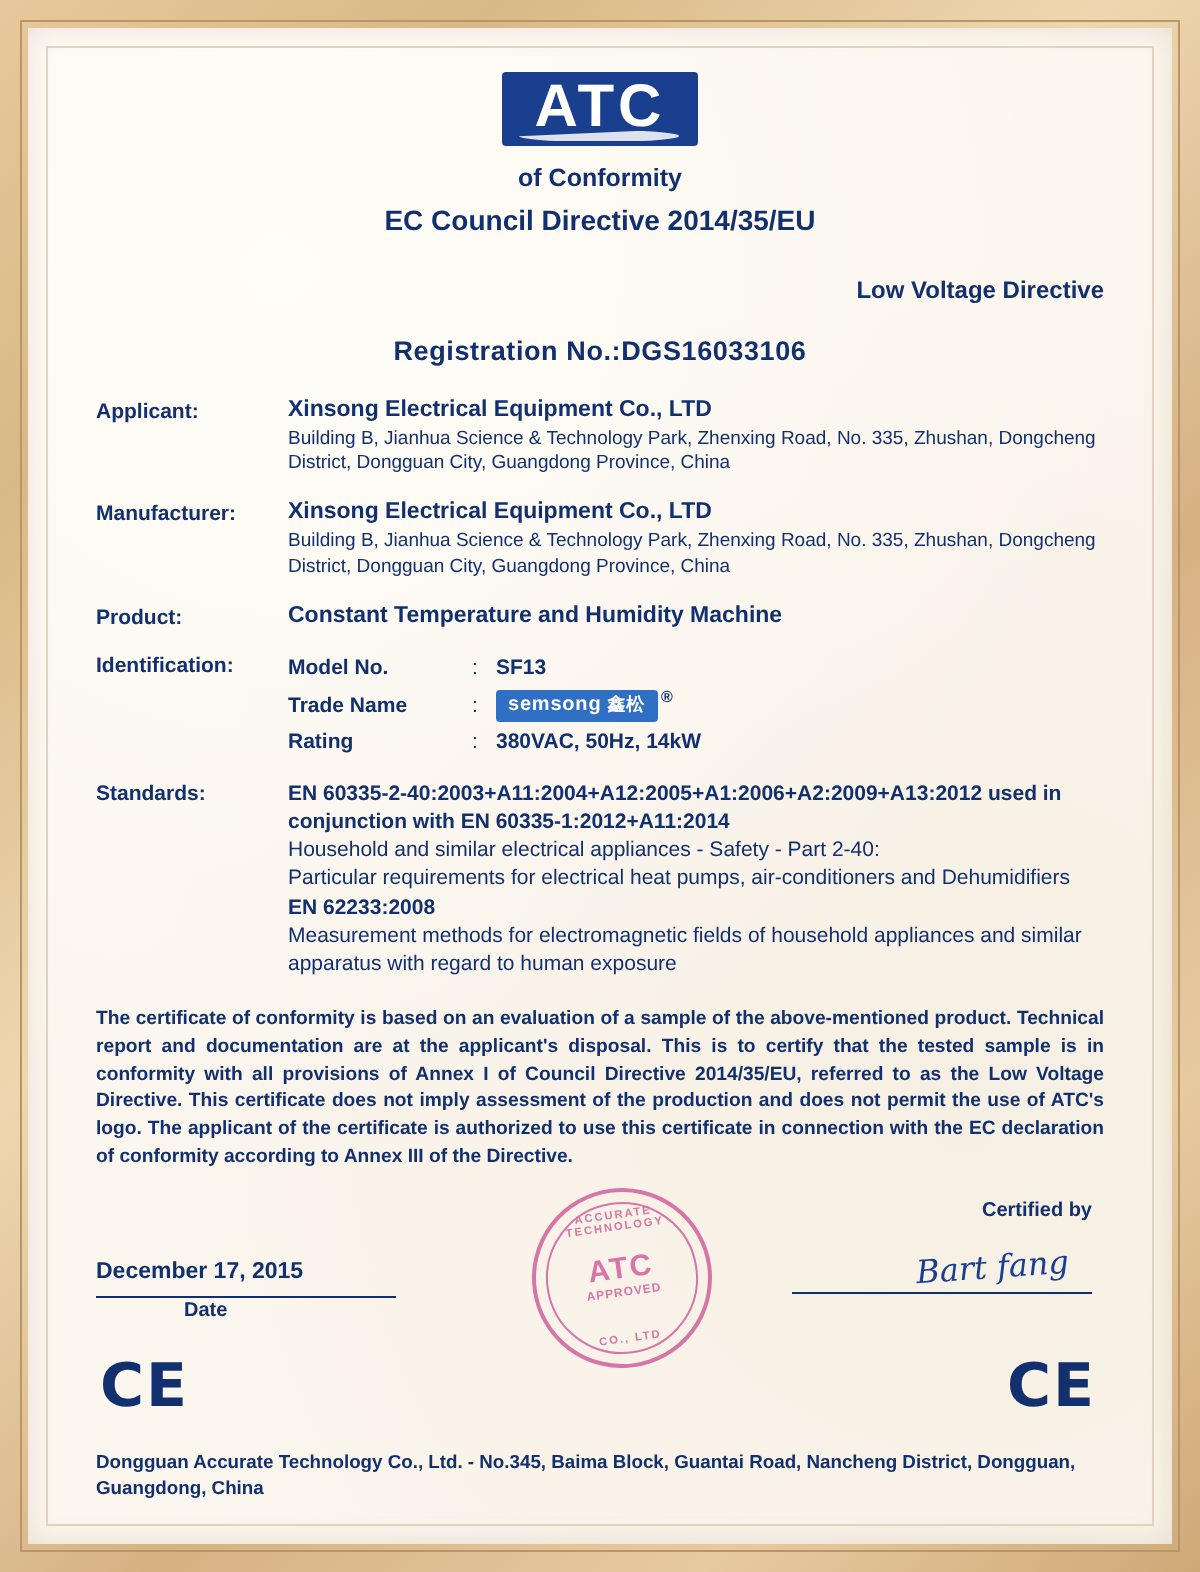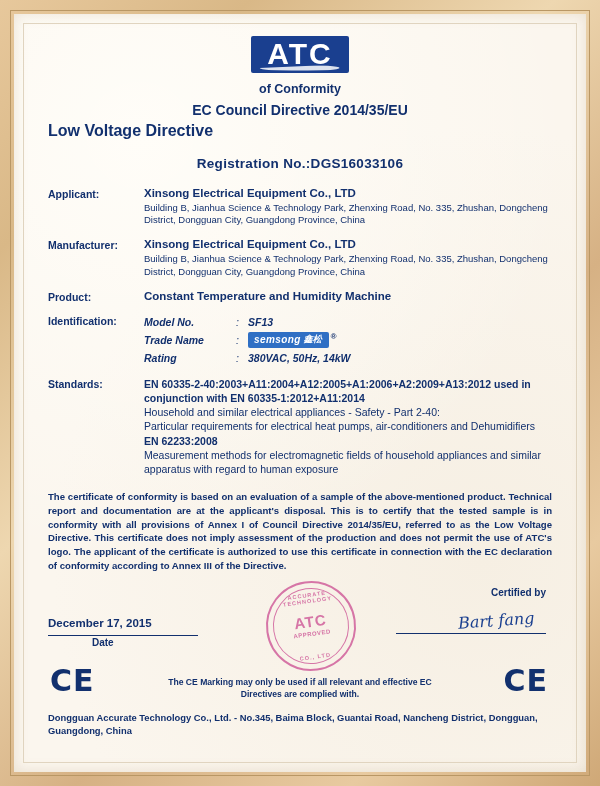--- a/index.html
+++ b/index.html
@@ -101,24 +101,24 @@
     color: #12306e;
   }
   .directive-line {
     text-align: center;
     font-size: 14px;
     font-weight: bold;
     margin-top: 6px;
     color: #12306e;
   }
   .lv-line {
-    text-align: left;
-    font-size: 16px;
-    font-weight: bold;
-    margin-top: 4px;
+    text-align: right;
+    font-size: 12px;
+    font-weight: bold;
+    margin-top: 20px;
     color: #12306e;
   }
   .reg-no {
     text-align: center;
     font-size: 13.5px;
     font-weight: bold;
     margin-top: 16px;
     letter-spacing: .3px;
     color: #12306e;
   }
@@ -152,21 +152,20 @@
     font-size: 9.5px;
     line-height: 1.35;
     margin-top: 3px;
   }
   .row.spaced { margin-top: 11px; }
 
   
   .ident-table {
     width: 100%;
     border-collapse: collapse;
-    font-style: italic;
   }
   .ident-table td {
     font-size: 10.5px;
     color: #12306e;
     padding: 2px 0;
     vertical-align: middle;
   }
   .ident-table td.k { width: 92px; font-weight: bold; }
   .ident-table td.colon { width: 12px; }
   .ident-table td.v { font-weight: bold; }
@@ -450,21 +449,20 @@
           <div class="inner-ring"></div>
           <div class="arc-top">ACCURATE TECHNOLOGY</div>
           <div class="stamp-core">ATC</div>
           <div class="stamp-sub">APPROVED</div>
           <div class="arc-bot">CO., LTD</div>
         </div>
       </div>
 
       <div class="ce-row">
         <div class="ce-mark ce-left">CE</div>
-        <div class="ce-note">The CE Marking may only be used if all relevant and effective EC Directives are complied with.</div>
         <div class="ce-mark ce-right">CE</div>
       </div>
 
       <div class="company-line">Dongguan Accurate Technology Co., Ltd. - No.345, Baima Block, Guantai Road, Nancheng District, Dongguan, Guangdong, China</div>
 
     </div>
   </div>
 </div>
 
 </body></html>

